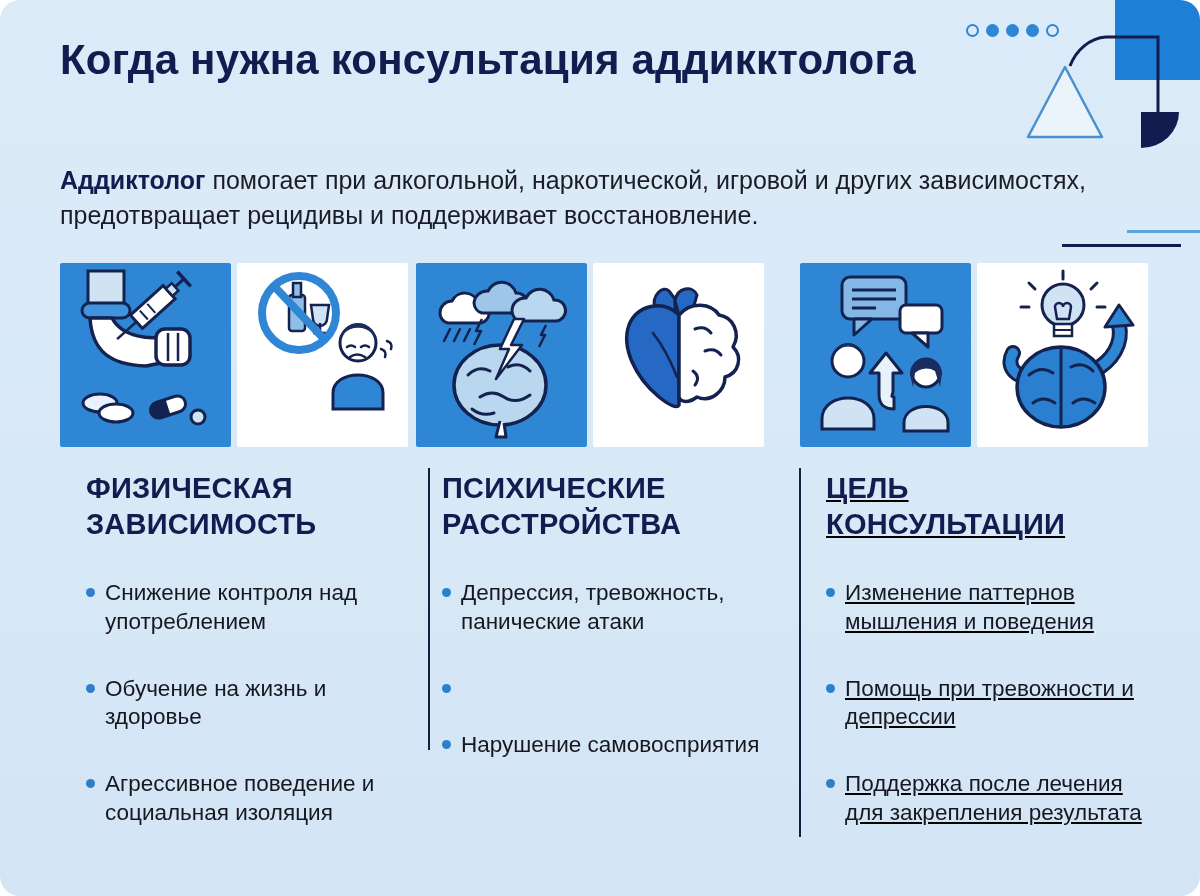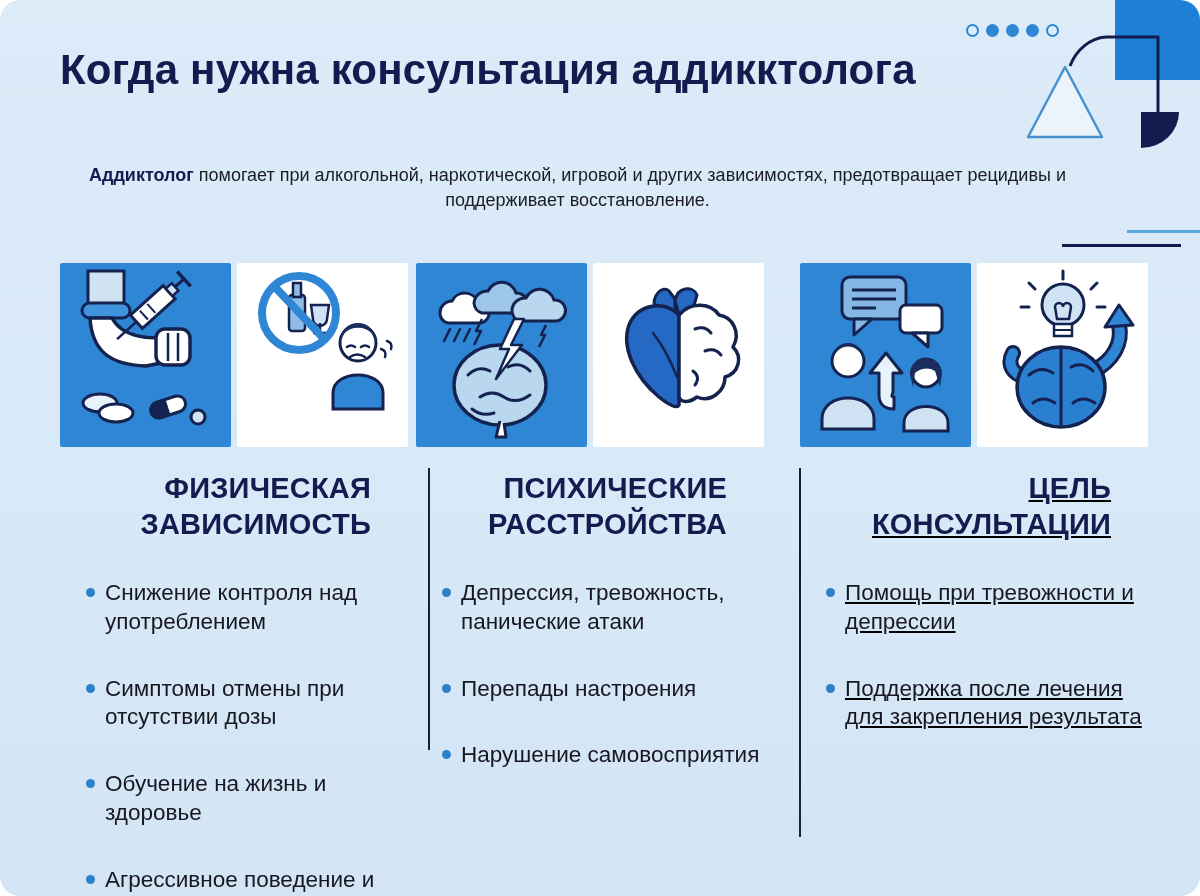--- a/index.html
+++ b/index.html
@@ -1,22 +1,22 @@
 <!DOCTYPE html>
 <html><head>
 <meta charset="utf-8">
 <style>
   * { margin:0; padding:0; box-sizing:border-box; }
   html,body { width:1200px; height:896px; background:#ffffff; font-family:"Liberation Sans", sans-serif; }
   .stage { position:relative; width:1200px; height:896px; background:#fff; }
   .card { position:absolute; inset:0; background:linear-gradient(180deg,#dcebf8 0%,#d7e8f7 60%,#d3e5f5 100%); border-radius:20px; overflow:hidden; }
 
   
-  .title { position:absolute; left:60px; top:44px; width:860px; font-size:42px; line-height:1.26; font-weight:800; color:#141c4f; letter-spacing:0.2px; }
-  .subtitle { position:absolute; left:60px; top:163px; width:1035px; font-size:18px; line-height:1.4; color:#1c1c26;text-align:center; }
+  .title { position:absolute; left:60px; top:34px; width:860px; font-size:42px; line-height:1.26; font-weight:800; color:#141c4f; letter-spacing:0.2px; }
+  .subtitle { position:absolute; left:60px; top:163px; width:1035px; font-size:25px; line-height:1.4; color:#1c1c26; }
   .subtitle b { color:#141c4f; font-weight:800; }
 
   
   .dots { position:absolute; left:966px; top:24px; display:flex; gap:7px; }
   .dot-deco { width:13px; height:13px; border-radius:50%; }
   .dot-deco.fill { background:#2e86d5; }
   .dot-deco.ring { background:transparent; border:2.5px solid #2e86d5; }
   .blue-square { position:absolute; left:1115px; top:0; width:85px; height:80px; background:#1e7fd6; }
   .corner-path { position:absolute; left:1020px; top:0; width:180px; height:160px; }
   .quarter-shape { position:absolute; left:1141px; top:112px; width:38px; height:36px; background:#131c4e; border-radius:0 0 100% 0; }
@@ -24,21 +24,21 @@
   .dash-light { position:absolute; left:1127px; top:230px; width:73px; height:3px; background:#5aa7e0; }
   .dash-dark { position:absolute; left:1062px; top:244px; width:119px; height:3px; background:#131c4e; }
 
   
   .col { position:absolute; top:263px; }
   .col-1 { left:60px;  width:348px; }
   .col-2 { left:416px; width:350px; }
   .col-3 { left:800px; width:352px;text-decoration:underline; }
   .tiles { display:flex; gap:6px; }
   .tile { width:171px; height:184px; border-radius:2px; display:block; }
-  .col-heading { margin:24px 0 0 26px; width:285px; font-size:29px; line-height:1.24; font-weight:800; color:#141c4f; letter-spacing:0.2px;text-align:right; }
+  .col-heading { margin:24px 0 0 26px; width:285px; font-size:29px; line-height:1.24; font-weight:800; color:#141c4f; letter-spacing:0.2px; }
   .col ul { list-style:none; margin:36px 0 0 26px; width:320px; display:flex; flex-direction:column; gap:38px; }
   .bullet { display:flex; align-items:flex-start; }
   .bullet .b-dot { flex:0 0 9px; width:9px; height:9px; border-radius:50%; background:#2e7fc9; margin:9px 10px 0 0; }
   .bullet .b-text { font-size:22.5px; line-height:1.28; color:#17171f; }
 
   .divider { position:absolute; width:2px; background:#15203f; }
   .divider-1 { left:428px; top:468px; height:282px; }
   .divider-2 { left:799px; top:468px; height:369px; }
 
   
@@ -123,24 +123,20 @@
         </svg>
       </div>
       <h2 class="col-heading">ФИЗИЧЕСКАЯ ЗАВИСИМОСТЬ</h2>
       <ul>
         <li class="bullet">
             <span class="b-dot"></span>
             <span class="b-text">Снижение контроля над употреблением</span>
           </li>
         <li class="bullet">
             <span class="b-dot"></span>
-            <span class="b-text">Симптомы отмены при отсутствии дозы</span>
-          </li>
-        <li class="bullet">
-            <span class="b-dot"></span>
             <span class="b-text">Обучение на жизнь и здоровье</span>
           </li>
         <li class="bullet">
             <span class="b-dot"></span>
             <span class="b-text">Агрессивное поведение и социальная изоляция</span>
           </li>
       </ul>
     </section>
 
     <section class="col col-2">
@@ -176,21 +172,20 @@
         </svg>
       </div>
       <h2 class="col-heading">ПСИХИЧЕСКИЕ РАССТРОЙСТВА</h2>
       <ul>
         <li class="bullet">
             <span class="b-dot"></span>
             <span class="b-text">Депрессия, тревожность, панические атаки</span>
           </li>
         <li class="bullet">
             <span class="b-dot"></span>
-            <span class="b-text">Перепады настроения</span>
           </li>
         <li class="bullet">
             <span class="b-dot"></span>
             <span class="b-text">Нарушение самовосприятия</span>
           </li>
       </ul>
     </section>
 
     <section class="col col-3">
       <div class="tiles">
@@ -232,20 +227,24 @@
           <path d="M52,112 q12,-10 24,-2" fill="none" stroke="#14224f" stroke-width="3" stroke-linecap="round"></path>
           <path d="M94,104 q12,-6 22,4" fill="none" stroke="#14224f" stroke-width="3" stroke-linecap="round"></path>
           <path d="M56,140 q10,-8 22,0" fill="none" stroke="#14224f" stroke-width="3" stroke-linecap="round"></path>
           <path d="M96,140 q10,-8 22,0" fill="none" stroke="#14224f" stroke-width="3" stroke-linecap="round"></path>
         </svg>
       </div>
       <h2 class="col-heading">ЦЕЛЬ КОНСУЛЬТАЦИИ</h2>
       <ul>
         <li class="bullet">
             <span class="b-dot"></span>
+            <span class="b-text">Изменение паттернов мышления и поведения</span>
+          </li>
+        <li class="bullet">
+            <span class="b-dot"></span>
             <span class="b-text">Помощь при тревожности и депрессии</span>
           </li>
         <li class="bullet">
             <span class="b-dot"></span>
             <span class="b-text">Поддержка после лечения для закрепления результата</span>
           </li>
       </ul>
     </section>
 
 

